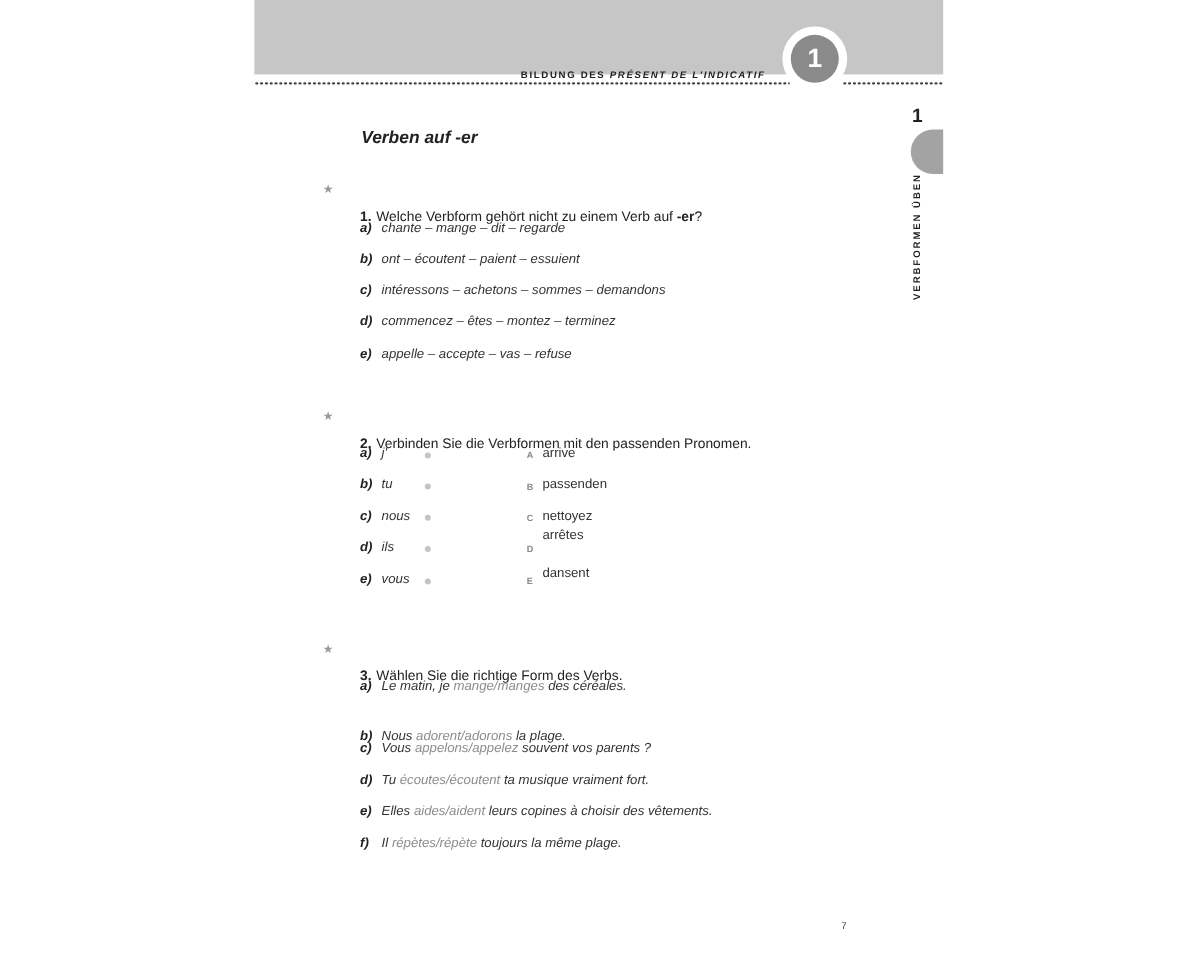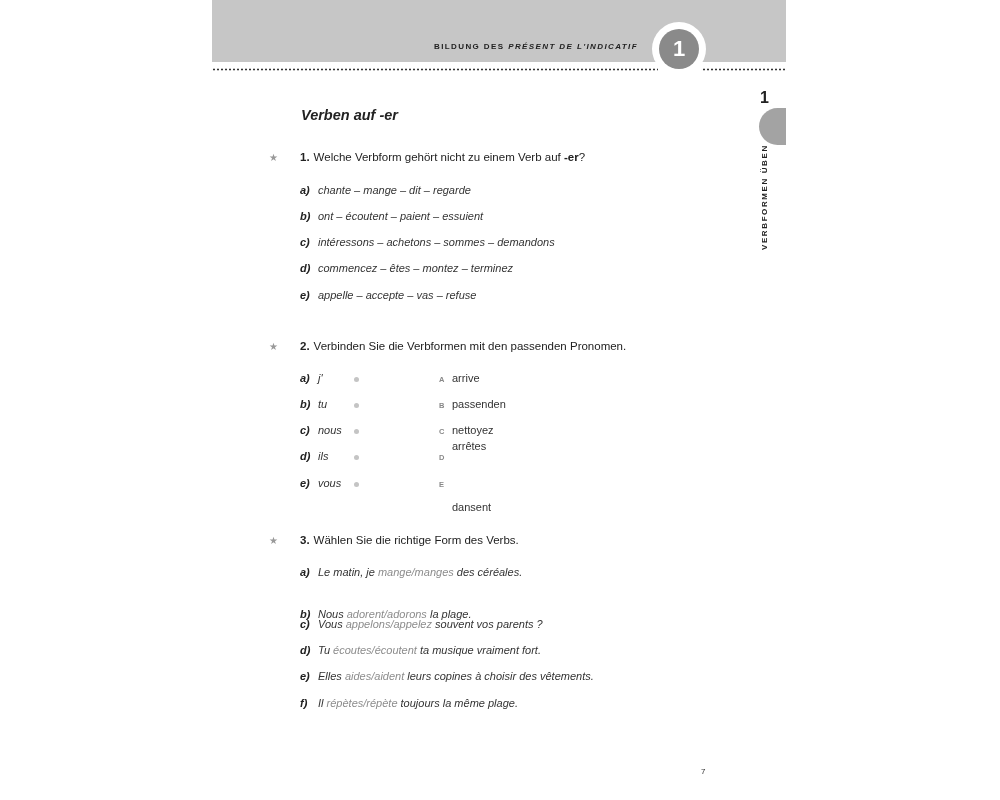--- a/index.html
+++ b/index.html
@@ -1,40 +1,40 @@
 <!DOCTYPE html>
 <html><head>
 <meta charset="utf-8">
 <style>
   * { margin:0; padding:0; box-sizing:border-box; }
   html, body { width:1000px; height:800px; background:#ffffff; overflow:hidden; }
   body { position:relative; font-family:"Liberation Sans", sans-serif; color:#222; }
 
   .header-band { position:absolute; left:212px; top:0; width:574px; height:62px; background:#c6c6c6; }
-  .header-title { position:absolute; left:434px; top:42px; font-size:8px; font-weight:bold; letter-spacing:1.4px; color:#222; white-space:nowrap; }
+  .header-title { position:absolute; left:434px; top:58px; font-size:8px; font-weight:bold; letter-spacing:1.4px; color:#222; white-space:nowrap; }
   .header-title i { font-style:italic; }
   .dotline { position:absolute; top:68px; height:3px;
     background-image: radial-gradient(circle, #333 0.9px, transparent 1.2px);
     background-size:4px 3px; background-repeat:repeat-x; }
   .dot-left { left:212px; width:446px; }
   .dot-right { left:702px; width:84px; }
   .chapter-ring { position:absolute; left:652px; top:22px; width:54px; height:54px; border-radius:50%; background:#ffffff; }
   .chapter-circle { position:absolute; left:659px; top:29px; width:40px; height:40px; border-radius:50%; background:#8a8a8a;
     color:#fff; font-weight:bold; font-size:22px; display:flex; align-items:center; justify-content:center; }
 
   .side-num { position:absolute; left:760px; top:89px; font-size:16px; font-weight:bold; color:#222; }
   .side-tab { position:absolute; left:759px; top:108px; width:54px; height:37px; border-radius:18.5px 0 0 18.5px; background:#a3a3a3; width:27px; }
   .side-label { position:absolute; left:760px; top:150px; width:12px; height:100px; }
   .side-label span { position:absolute; left:0; top:100px; transform-origin:0 0; transform:rotate(-90deg); white-space:nowrap;
     font-size:8px; font-weight:bold; letter-spacing:1.6px; color:#222; }
 
   .section-title { position:absolute; left:301px; top:107px; font-size:14.5px; font-weight:bold; color:#222;font-style:italic; }
 
   .star { position:absolute; left:269px; font-size:10px; color:#999; }
-  .q { position:absolute; left:300px; font-size:11.5px; color:#222; white-space:nowrap; }
+  .q { position:absolute; left:300px; font-size:11.5px; color:#222; white-space:nowrap;margin-top:24px; }
   .q b { font-weight:bold; margin-right:4px; }
   .item { position:absolute; left:300px; font-size:11px; color:#333; white-space:nowrap;font-style:italic; }
   .item .lbl { font-weight:bold; color:#222; display:inline-block; width:18px; }
   .gray { color:#8c8c8c; }
 
   .match-dot { position:absolute; left:354px; width:5px; height:5px; border-radius:50%; background:#c4c4c4; }
   .match-letter { position:absolute; left:439px; font-size:7.5px; font-weight:bold; color:#888; }
   .match-word { position:absolute; left:452px; font-size:11px; color:#333; white-space:nowrap; }
 
   .page-num { position:absolute; left:701px; top:767px; font-size:8px; color:#333; }
@@ -83,21 +83,21 @@
 
 <div class="match-letter" style="top:375px">A</div>
 <div class="match-word" style="top:372px">arrive</div>
 <div class="match-letter" style="top:401px">B</div>
 <div class="match-word" style="top:398px">passenden</div>
 <div class="match-letter" style="top:427px">C</div>
 <div class="match-word" style="top:424px">nettoyez</div>
 <div class="match-letter" style="top:453px">D</div>
 <div class="match-word" style="top:440px">arrêtes</div>
 <div class="match-letter" style="top:480px">E</div>
-<div class="match-word" style="top:501px">dansent</div>
+<div class="match-word" style="top:472px">dansent</div>
 
 <div class="star" style="top:535px">★</div>
 <div class="q" style="top:534px"><b>3.</b><span>Wählen Sie die richtige Form des Verbs.</span></div>
 
 <div class="item" style="top:566px"><span class="lbl">a)</span><span>Le matin, je </span><span class="gray">mange/manges</span><span> des céréales.</span></div>
 <div class="item" style="top:608px"><span class="lbl">b)</span><span>Nous </span><span class="gray">adorent/adorons</span><span> la plage.</span></div>
 <div class="item" style="top:618px"><span class="lbl">c)</span><span>Vous </span><span class="gray">appelons/appelez</span><span> souvent vos parents ?</span></div>
 <div class="item" style="top:644px"><span class="lbl">d)</span><span>Tu </span><span class="gray">écoutes/écoutent</span><span> ta musique vraiment fort.</span></div>
 <div class="item" style="top:670px"><span class="lbl">e)</span><span>Elles </span><span class="gray">aides/aident</span><span> leurs copines à choisir des vêtements.</span></div>
 <div class="item" style="top:697px"><span class="lbl">f)</span><span>Il </span><span class="gray">répètes/répète</span><span> toujours la même plage.</span></div>

